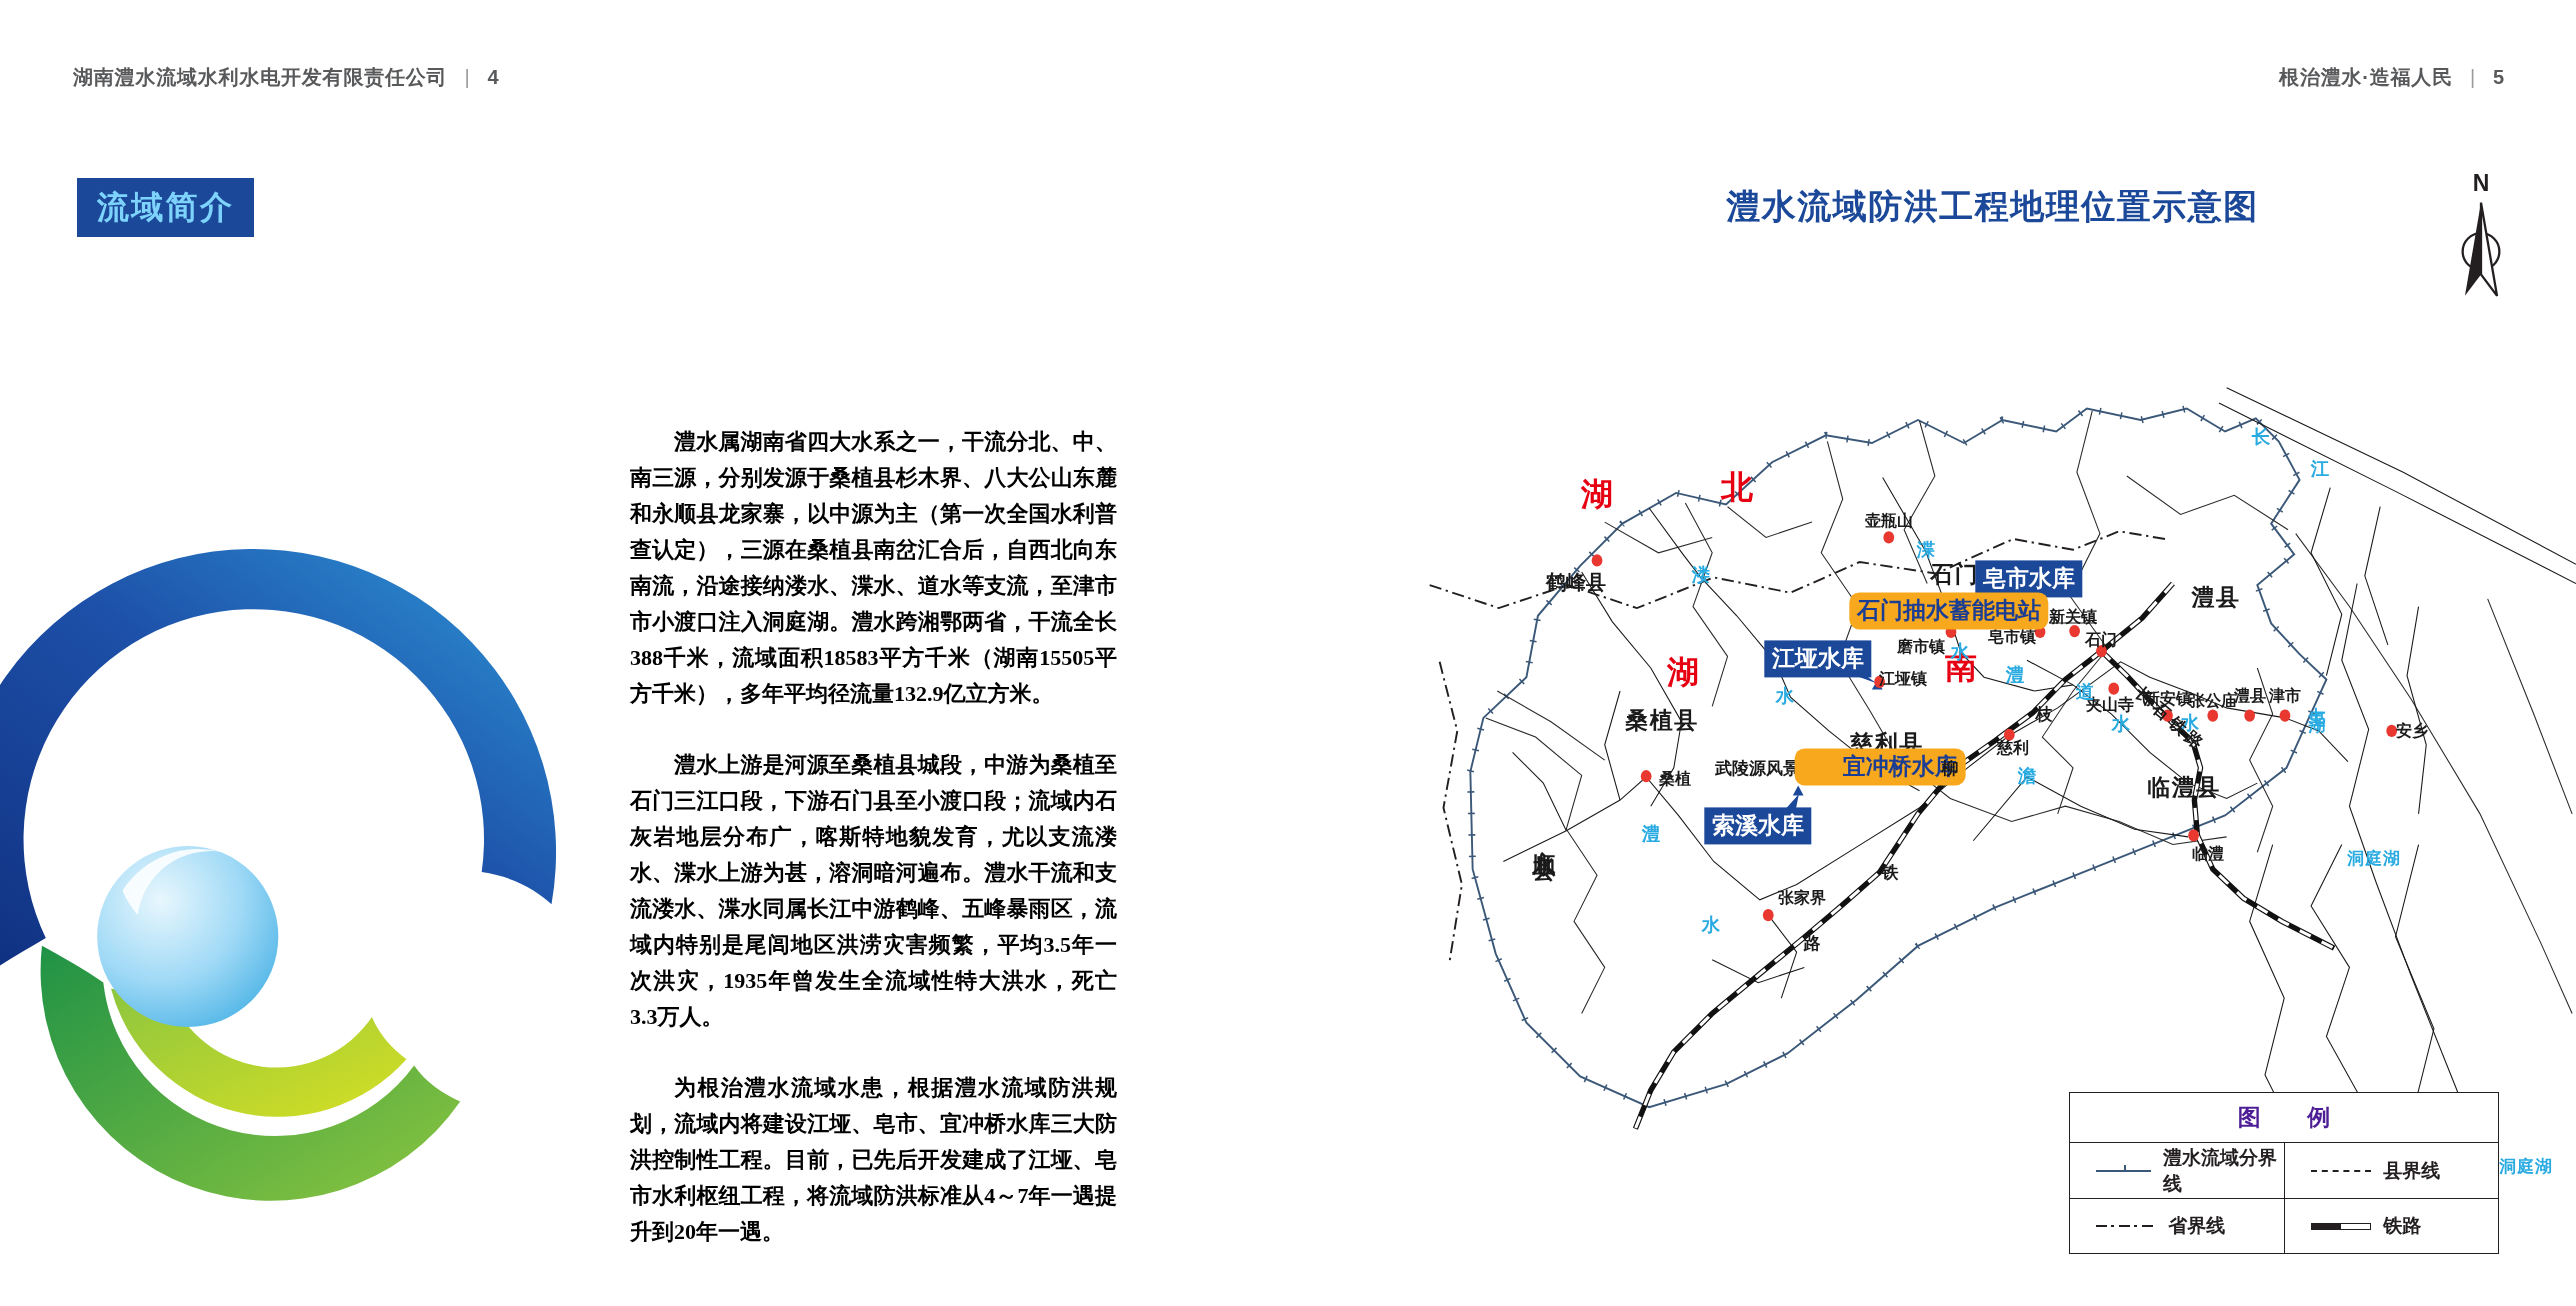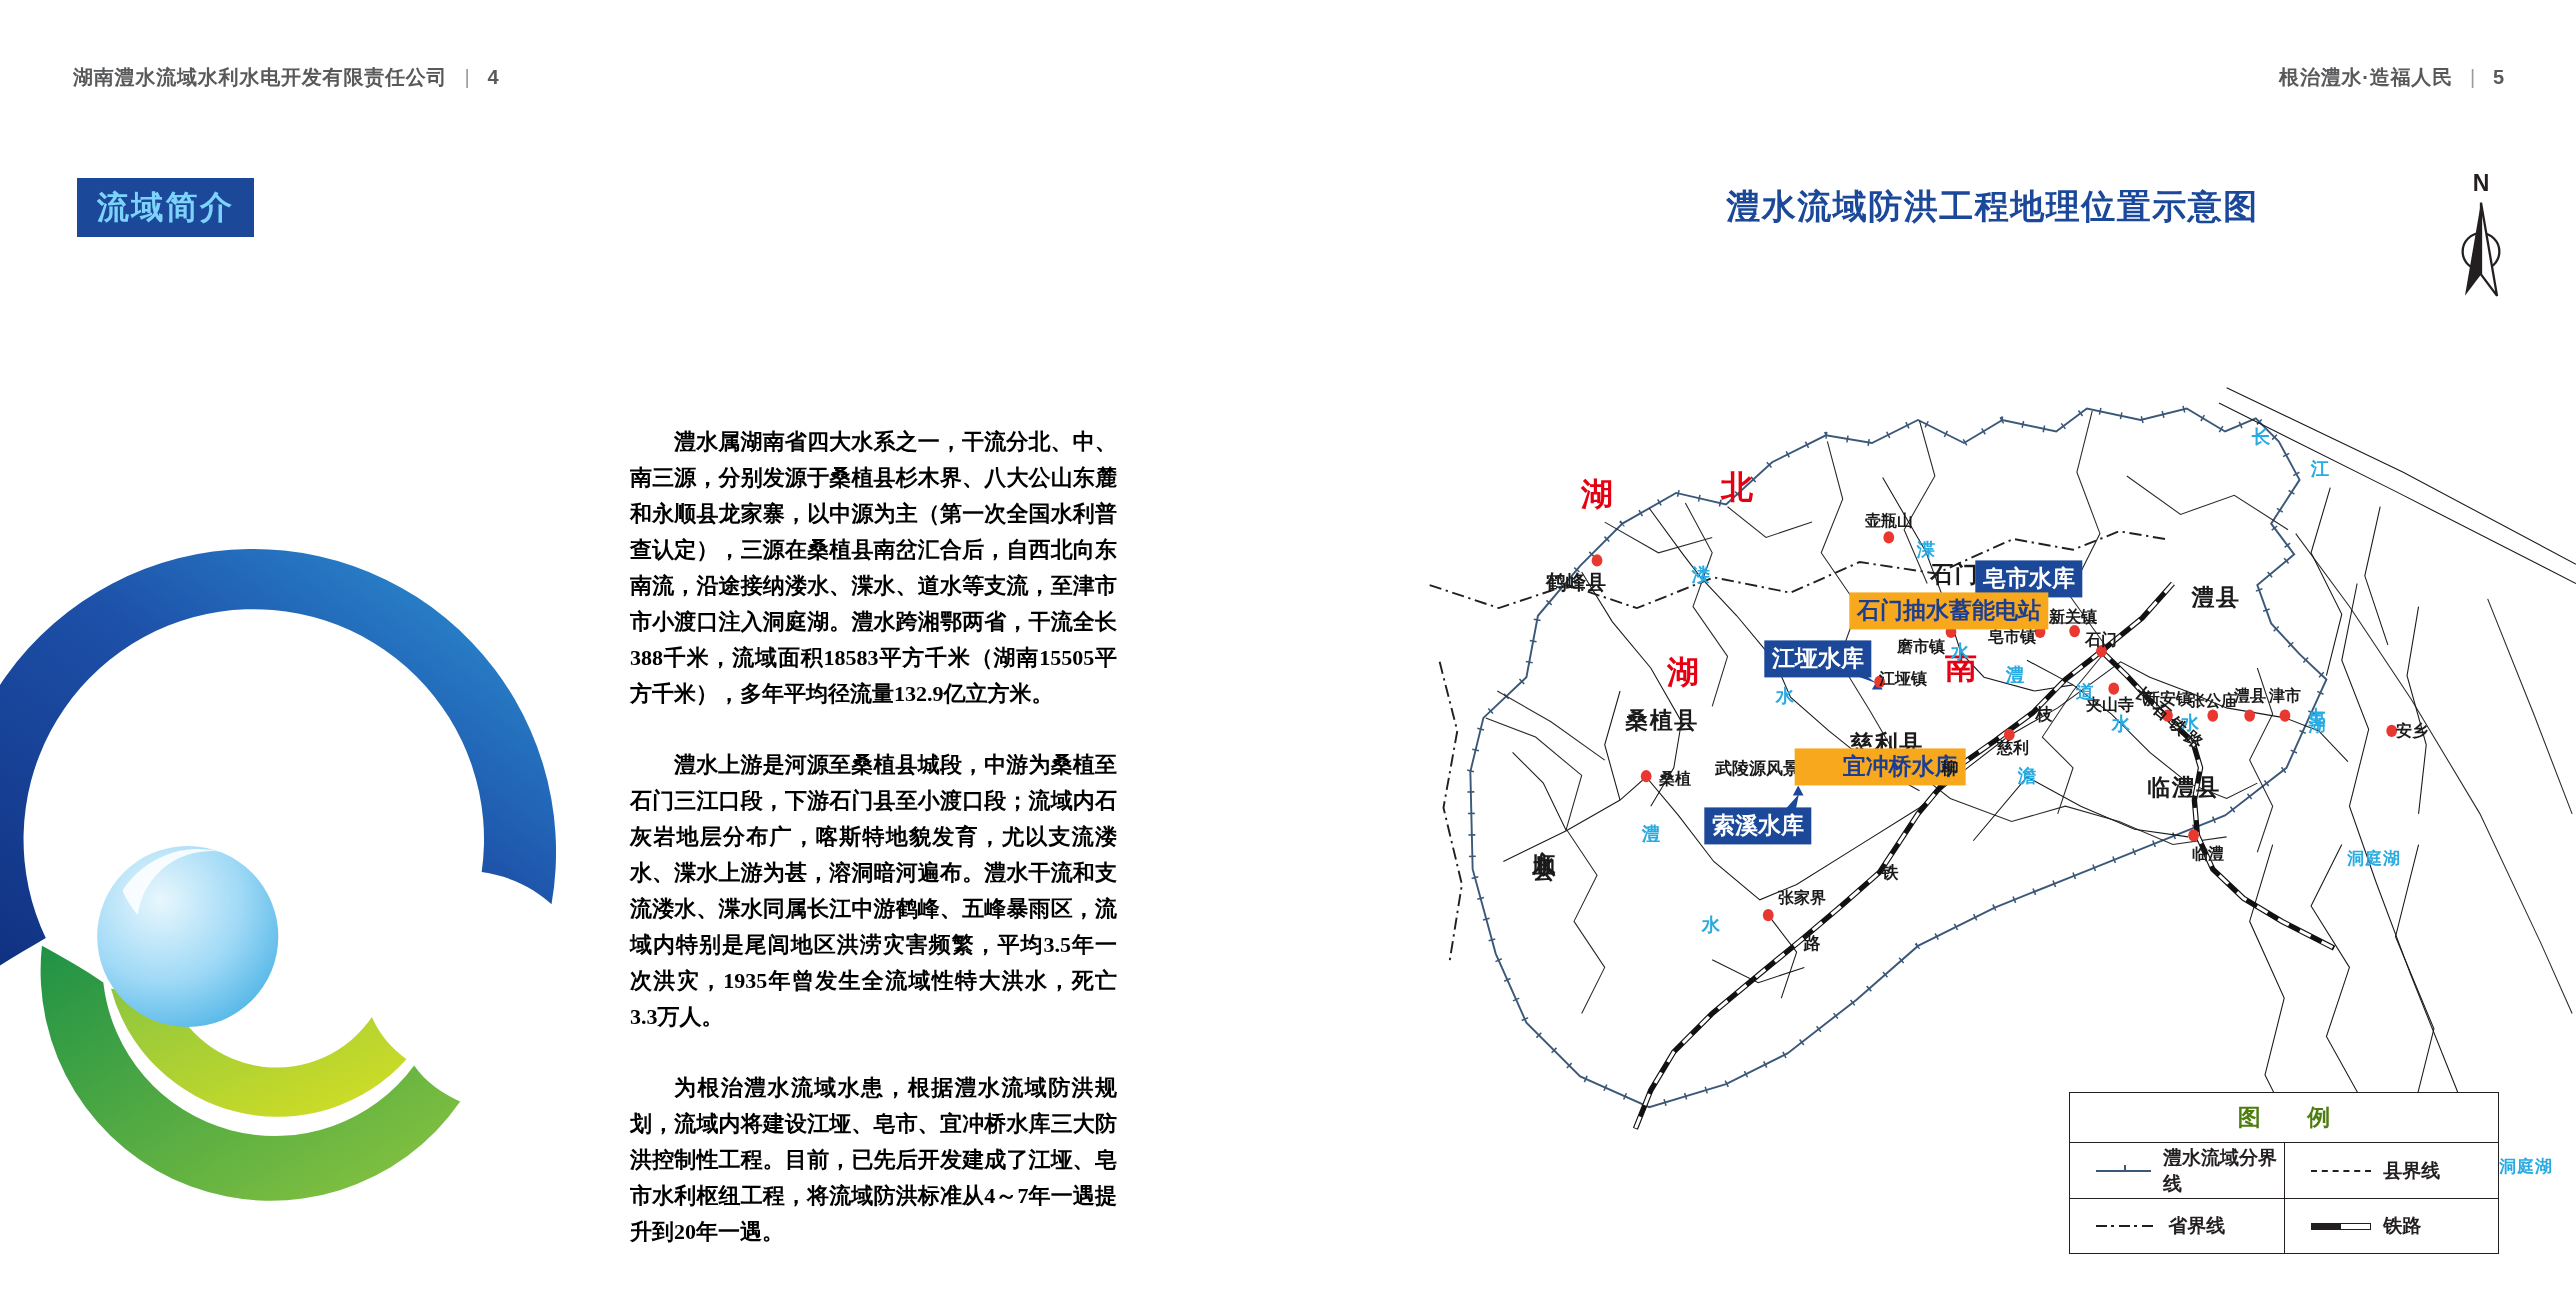--- a/index.html
+++ b/index.html
@@ -28,26 +28,26 @@
   .town{font-size:16px;}
   .prov{font-size:32px;color:#e60012;}
   .river{font-size:18.4px;color:#29abe2;}
   .lake{font-size:17px;color:#29abe2;letter-spacing:0.8px;}
   .rail{font-size:17px;}
   .vert{writing-mode:vertical-rl;text-orientation:upright;letter-spacing:4.6px;}
   .scenic{font-size:17px;}
   .callout{position:absolute;transform:translate(-50%,-50%);white-space:nowrap;
       font-size:23px;font-weight:bold;padding:3.1px 7.7px;}
   .callout.blue{background:#1b4899;color:#ffffff;}
-  .callout.orange{background:#f7a81d;color:#1b3e94;}
+  .callout.orange{background:#f7a81d;color:#1b3e94;border-radius:10px;}
   
   #legend{position:absolute;left:2069px;top:1092px;width:428px;height:160px;border:1.5px solid #231f20;
       display:flex;flex-direction:column;background:#fff;}
   #legend .lg-title{height:49px;border-bottom:1.5px solid #231f20;display:flex;align-items:center;
-      justify-content:center;font-size:23px;font-weight:bold;letter-spacing:20px;text-indent:20px;color:#4d7c0f;}
+      justify-content:center;font-size:23px;font-weight:bold;letter-spacing:20px;text-indent:20px;color:#4c1d95;}
   #legend .lg-grid{flex:1;display:grid;grid-template-columns:1fr 1fr;grid-template-rows:1fr 1fr;}
   #legend .lg-cell{display:flex;align-items:center;gap:12.3px;padding-left:26px;font-size:19px;
       font-weight:bold;color:#231f20;}
   #legend .lg-cell.bl{border-left:1.5px solid #231f20;}
   #legend .lg-cell.bt{border-top:1.5px solid #231f20;}
   .sym{display:inline-block;width:60px;height:0;position:relative;}
   .sym-basin{border-top:2.3px solid #3b5878;}
   .sym-basin::after{content:"";position:absolute;left:28px;top:-7px;width:2.3px;height:7px;background:#3b5878;}
   .sym-county{border-top:2.3px dashed #231f20;}
   .sym-prov{height:2.3px;width:60px;background:repeating-linear-gradient(to right,#231f20 0 10.7px,transparent 10.7px 15.4px,#231f20 15.4px 18.4px,transparent 18.4px 23px);}

